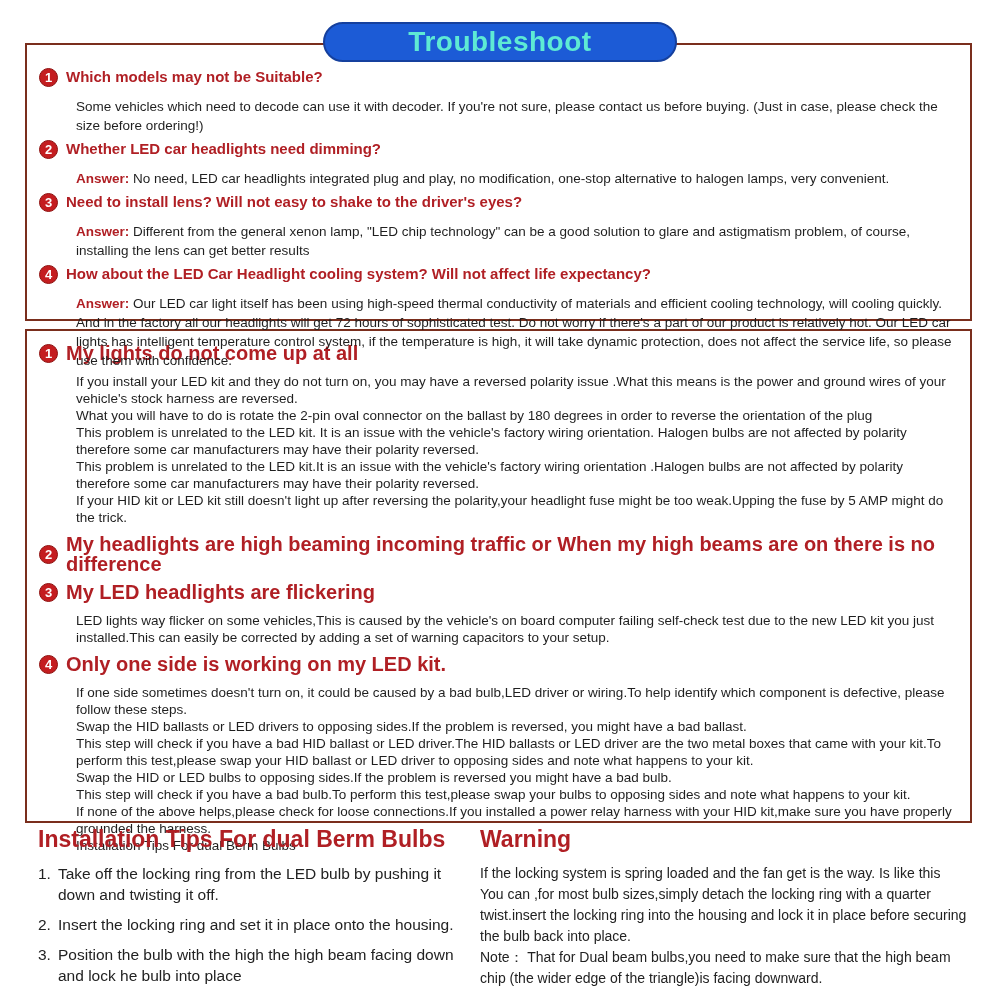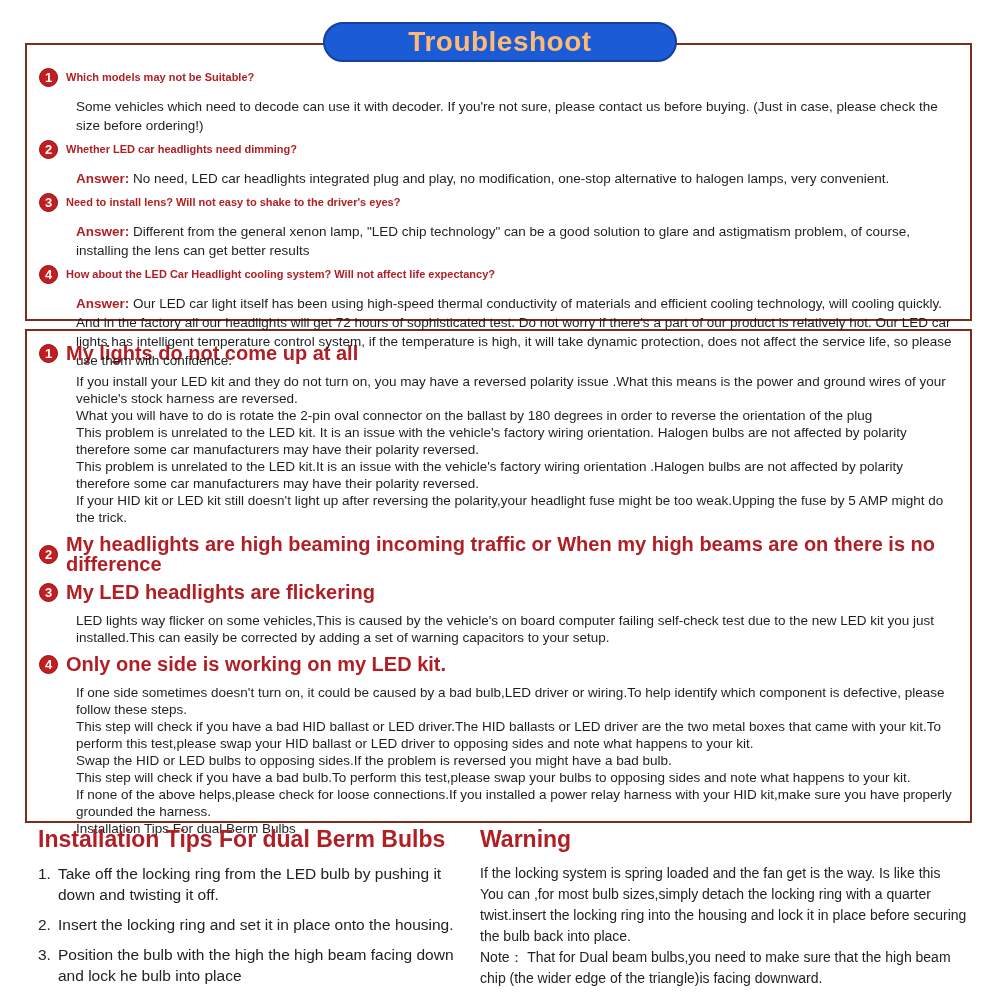--- a/index.html
+++ b/index.html
@@ -10,42 +10,42 @@
     position: relative;
   }
   
   .pill {
     position: absolute; top: 22px; left: 50%; transform: translateX(-50%);
     width: 354px; height: 40px;
     background: #1c5bd6; border: 2px solid #15409e; border-radius: 21px;
     display: flex; align-items: center; justify-content: center;
     z-index: 3;
   }
-  .pill-text { color: #fdba74; font-weight: bold; font-size: 28px; letter-spacing: 0.5px; }
+  .pill-text { color: #5eead4; font-weight: bold; font-size: 28px; letter-spacing: 0.5px; }
 
   
   .qbox {
     position: absolute; left: 25px; width: 947px;
     border: 2px solid #7a2e1d; background: #ffffff;
   }
   #faq-box   { top: 43px;  height: 278px; padding: 22px 14px 0 12px; z-index: 1; }
   #issue-box { top: 329px; height: 494px; padding: 12px 14px 0 12px; }
 
   
   .item { margin-bottom: 4px; }
   #issue-box .item { margin-bottom: 8px; }
   .qrow { display: flex; align-items: center; gap: 8px; }
   .qnum {
     width: 19px; height: 19px; border-radius: 50%;
     background: #c41d20; border: 1px solid #8f1110;
     color: #ffffff; font-weight: bold; font-size: 13px;
     display: flex; align-items: center; justify-content: center;
     flex: 0 0 auto; line-height: 1;
   }
-  .qtext { color: #b01f24; font-weight: bold; font-size: 11px; line-height: 20px; }
+  .qtext { color: #b01f24; font-weight: bold; font-size: 15px; line-height: 20px; }
   #issue-box .qtext { font-size: 20px; }
   .qbody {
     margin-left: 37px; margin-top: 10px; margin-right: 2px;
     color: #1f1f1f; font-size: 13.5px; line-height: 19px;
   }
   #issue-box .qbody { line-height: 17px; }
   .ans { color: #b01f24; font-weight: bold; }
 
   
   .bottom { position: absolute; top: 826px; left: 0; width: 1000px; display: flex; }
@@ -132,20 +132,21 @@
     </div>
   </div>
 
   <div class="item">
     <div class="qrow">
       <span class="qnum">4</span>
       <span class="qtext">Only one side is working on my LED kit.</span>
     </div>
     <div class="qbody">
       <div>If one side sometimes doesn't turn on, it could be caused by a bad bulb,LED driver or wiring.To help identify which component is defective, please follow these steps.</div>
+      <div>Swap the HID ballasts or LED drivers to opposing sides.If the problem is reversed, you might have a bad ballast.</div>
       <div>This step will check if you have a bad HID ballast or LED driver.The HID ballasts or LED driver are the two metal boxes that came with your kit.To perform this test,please swap your HID ballast or LED driver to opposing sides and note what happens to your kit.</div>
       <div>Swap the HID or LED bulbs to opposing sides.If the problem is reversed you might have a bad bulb.</div>
       <div>This step will check if you have a bad bulb.To perform this test,please swap your bulbs to opposing sides and note what happens to your kit.</div>
       <div>If none of the above helps,please check for loose connections.If you installed a power relay harness with your HID kit,make sure you have properly grounded the harness.</div>
       <div>Installation Tips For dual Berm Bulbs</div>
     </div>
   </div>
 
 </div>
 

